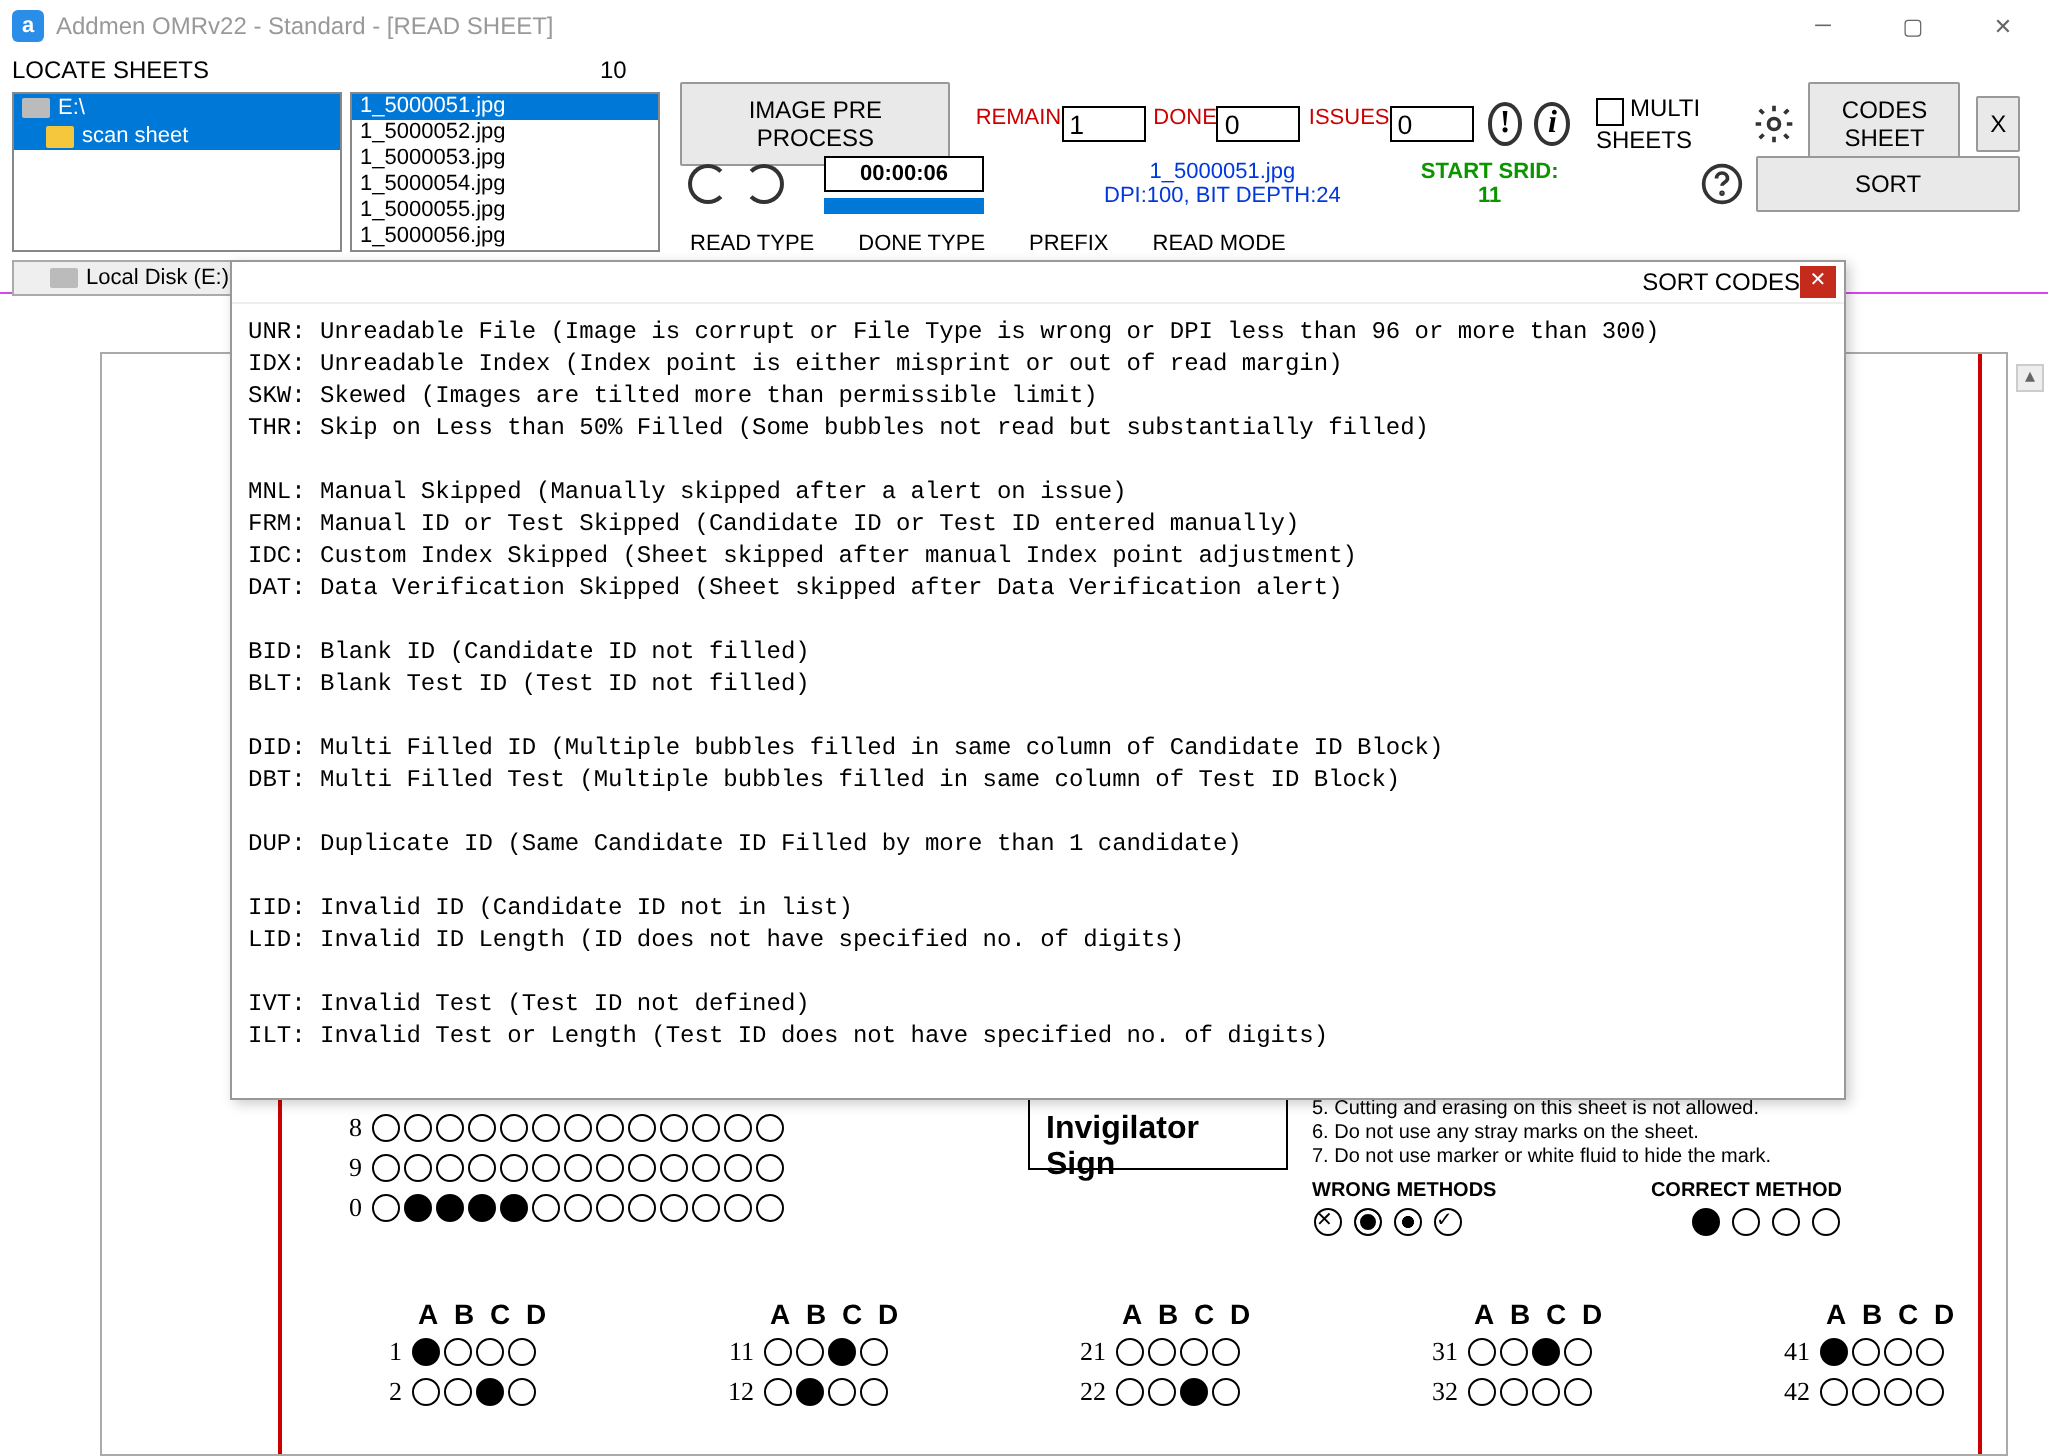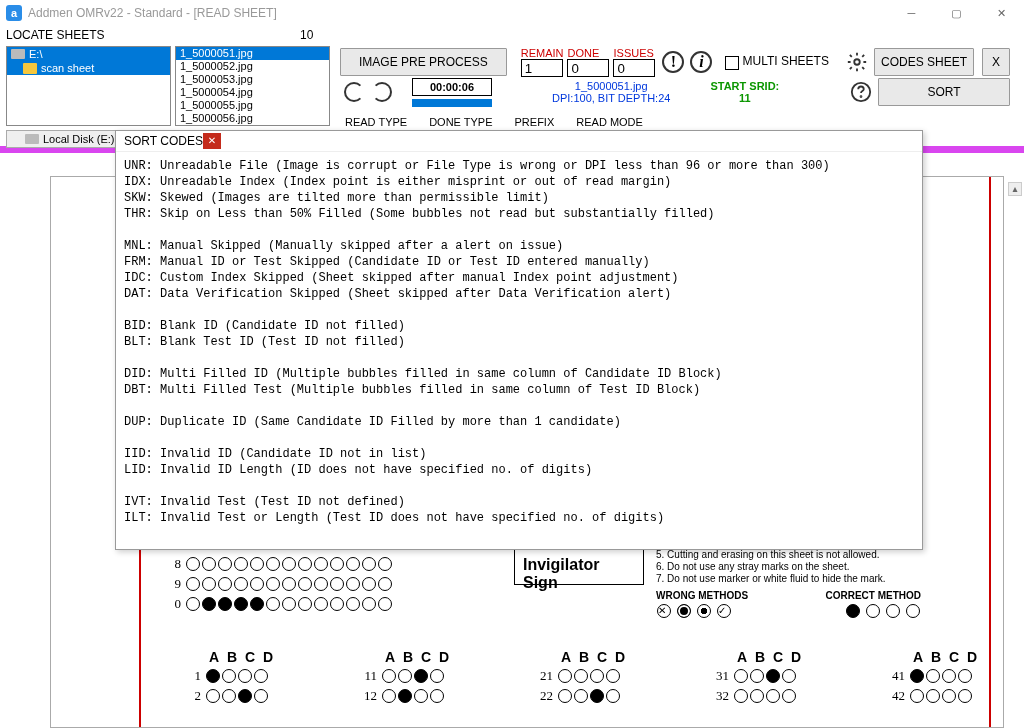--- a/index.html
+++ b/index.html
@@ -6,21 +6,21 @@
 body { font-size: 11px; background: #fff; overflow: hidden; width: 1024px; height: 728px; position: relative; }
 
 
 .titlebar { height: 26px; display: flex; align-items: center; padding: 0 0 0 6px; color: #999; }
 .tb-icon { width: 16px; height: 16px; background: #2a8de8; border-radius: 3px; margin-right: 6px; display: flex; align-items: center; justify-content: center; color: #fff; font-weight: bold; font-size: 11px; }
 .tb-title { flex: 1; font-size: 12px; }
 .win-controls { display: flex; }
 .win-btn { width: 45px; height: 26px; display: flex; align-items: center; justify-content: center; color: #666; }
 
 
-.top-area { padding: 0 6px 4px; border-bottom: 7px solid #d946ef; position: relative; }
+.top-area { padding: 0 6px 4px; border-bottom: 1px solid #d946ef; position: relative; }
 .locate-row { display: flex; align-items: center; font-size: 12px; height: 18px; }
 .locate-label { margin-right: 10px; }
 .locate-num { position: absolute; left: 300px; }
 
 .main-strip { display: flex; align-items: flex-start; margin-top: 2px; height: 96px; }
 
 
 .tree-panel { width: 165px; border: 1px solid #888; background: #fff; height: 80px; position: relative; overflow: hidden; }
 .tree-item { padding: 1px 4px; display: flex; align-items: center; }
 .tree-item.sel { background: #0078d7; color: #fff; }
@@ -30,21 +30,21 @@
 .local-disk-bar { position: absolute; left: 6px; top: 130px; width: 165px; background: #efefef; border: 1px solid #aaa; padding: 2px 18px; display: flex; align-items: center; font-size: 11px; }
 
 .listbox { width: 155px; border: 1px solid #888; background: #fff; height: 80px; margin-left: 4px; position: relative; overflow: hidden; color: #000; }
 .listbox div { padding: 0 4px; white-space: nowrap; font-size: 11px; line-height: 13px; }
 .listbox .sel { background: #0078d7; color: #fff; }
 
 
 .center-controls { flex: 1; display: flex; flex-wrap: wrap; align-items: flex-start; padding-left: 10px; font-size: 11px; }
 .btn-gray { border: 1px solid #999; background: #e9e9e9; padding: 6px 18px; font-size: 12px; border-radius: 1px; margin-right: 8px; }
 .row { display: flex; align-items: center; width: 100%; }
-.status-block { display: flex; flex-direction: column; align-items: flex-start; margin-right: 4px; }
+.status-block { display: flex; flex-direction: row; align-items: flex-start; margin-right: 4px; }
 .status-block .lbl { font-size: 11px; color: #c00; }
 .status-block input { width: 42px; height: 18px; border: 1px solid #000; text-align: left; padding: 0 3px; }
 .circle-ic { width: 22px; height: 22px; border: 2px solid #333; border-radius: 50%; display: inline-flex; align-items: center; justify-content: center; font-family: "Times New Roman", serif; font-weight: bold; font-size: 16px; margin: 0 3px; }
 .italic { font-style: italic; }
 .checkbox { width: 14px; height: 14px; border: 1px solid #000; display: inline-block; vertical-align: middle; margin-right: 3px; }
 .gear-ic, .help-ic { width: 22px; height: 22px; margin-right: 6px; display: inline-flex; align-items: center; justify-content: center; }
 .gear-ic svg, .help-ic svg { width: 22px; height: 22px; }
 
 .rot { width: 20px; height: 20px; border: 2px solid #333; border-radius: 50%; margin: 2px 4px; border-left-color: transparent; display: inline-block; }
 
@@ -73,21 +73,21 @@
 
 .qcol { display: inline-block; vertical-align: top; margin-right: 40px; }
 
 .invig { border: 1px solid #000; padding: 8px; font-weight: bold; font-size: 16px; position: absolute; top: 370px; left: 463px; width: 130px; height: 38px; }
 
 .notes { position: absolute; top: 372px; left: 605px; width: 265px; font-size: 10px; line-height: 12px; }
 .wm { font-weight: bold; text-align: center; font-size: 10px; margin-top: 3px; }
 
 
 .sort-panel { position: absolute; left: 115px; top: 130px; width: 808px; height: 420px; border: 1px solid #999; box-shadow: 2px 2px 6px rgba(0,0,0,0.2); background: #fff; z-index: 100; }
-.sort-hdr { display: flex; align-items: center; justify-content: flex-start; padding: 2px 4px 2px 8px; border-bottom: 1px solid #eee; }
+.sort-hdr { display: flex; align-items: center; justify-content: flex-end; padding: 2px 4px 2px 8px; border-bottom: 1px solid #eee; }
 .sort-hdr-title { font-size: 12px; }
 .close-x { width: 18px; height: 16px; background: #c42b1c; color: #fff; text-align: center; font-size: 10px; line-height: 16px; }
 .sort-body { padding: 6px 8px; font-family: "Courier New", monospace; font-size: 12px; white-space: pre; line-height: 16px; color: #000; }
 
 .menu-labels { position: absolute; left: 345px; top: 116px; display: flex; gap: 22px; font-size: 11px; color: #000; }
 </style>
 </head>
 <body>
 
 <div class="titlebar">

